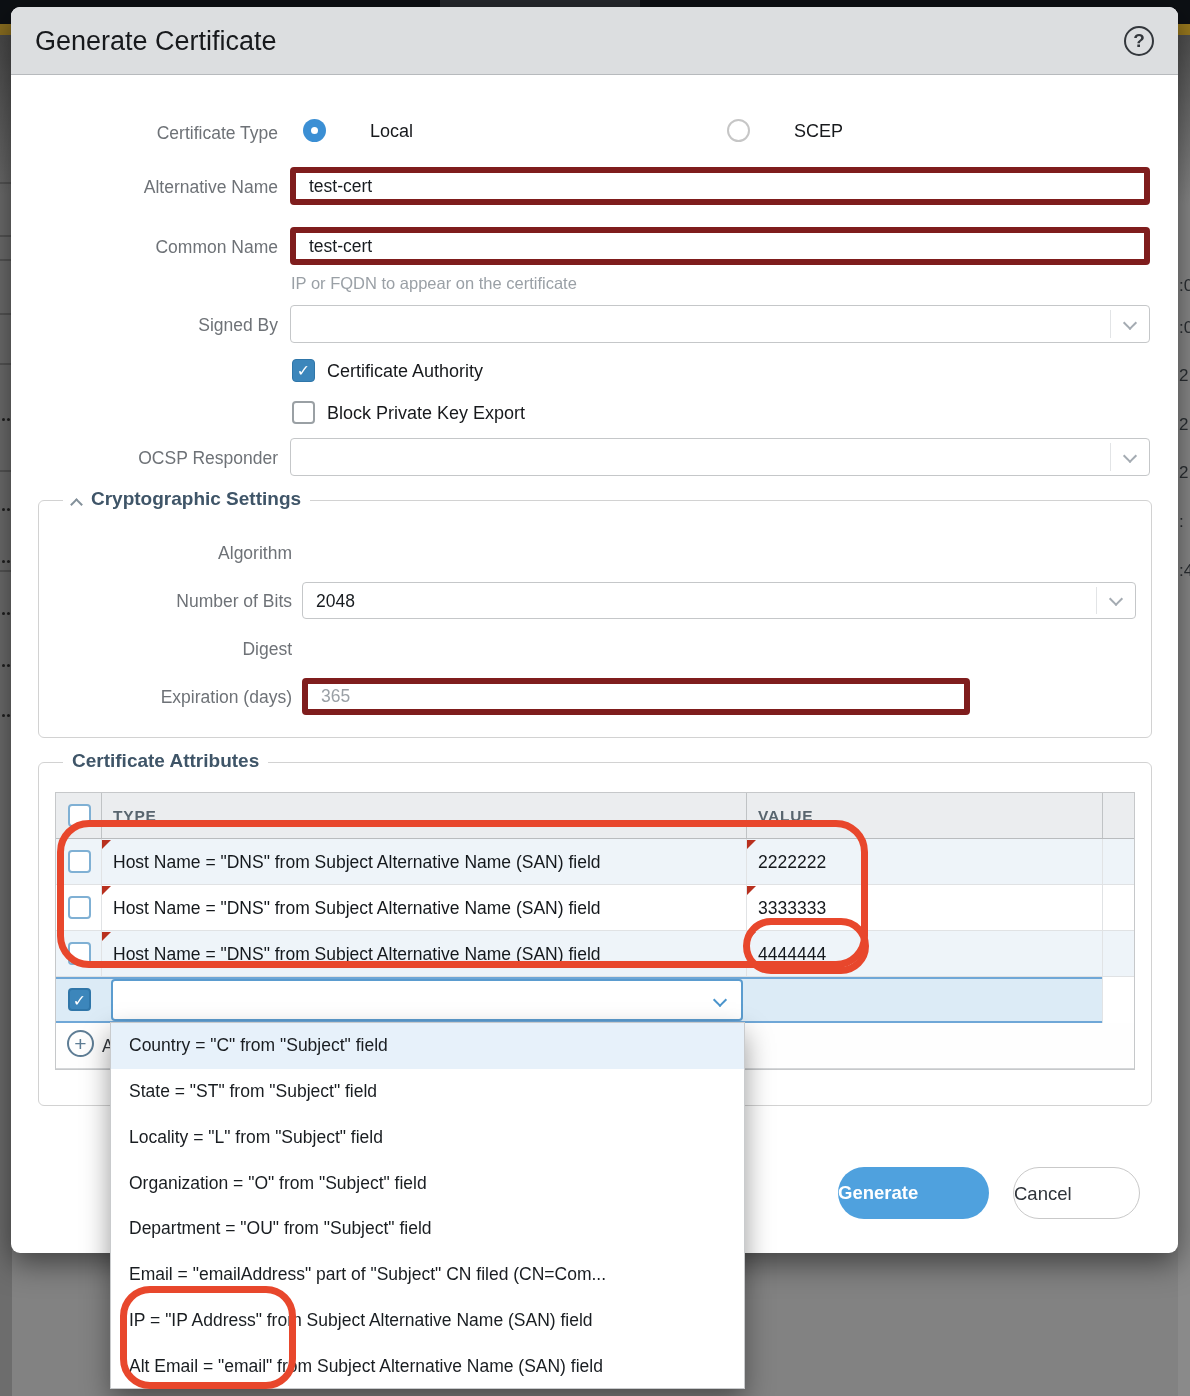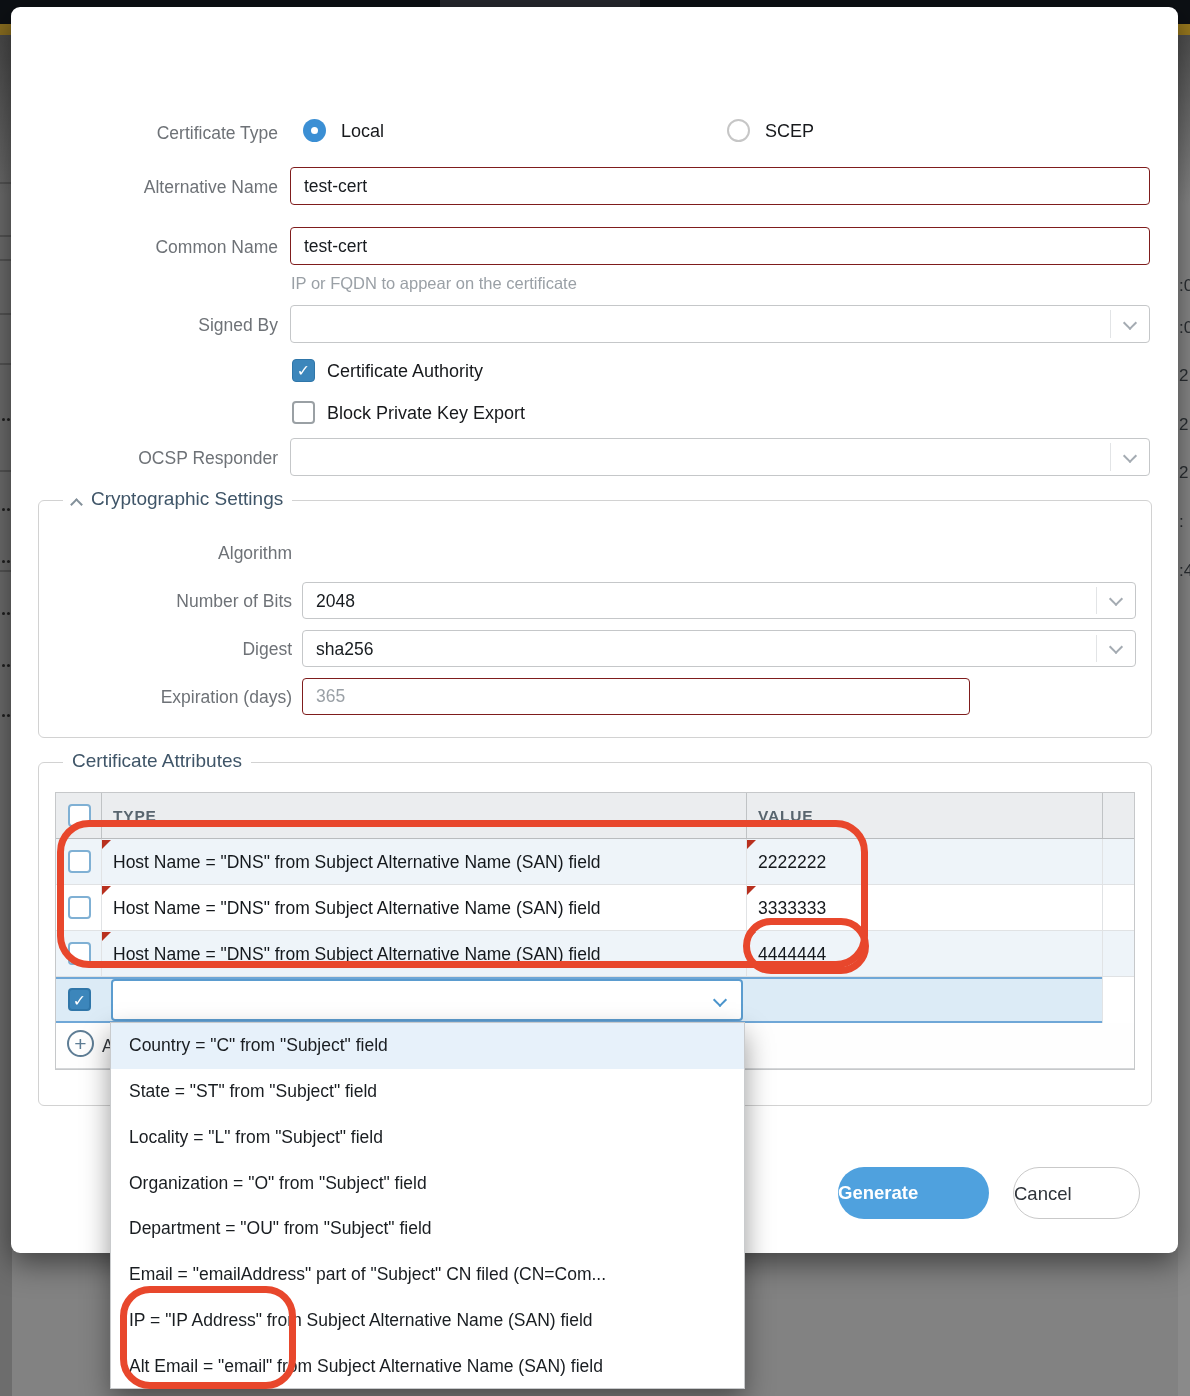--- a/index.html
+++ b/index.html
@@ -27,47 +27,47 @@
            border-radius:9px 9px 0 0; border-bottom:1px solid #b7babd; }
   .mtitle{ position:absolute; left:24px; top:0; line-height:68px; font-size:27px; font-weight:500; color:#17191c; }
   .help  { position:absolute; left:1113px; top:19px; width:30px; height:30px; border:2.5px solid #33373c;
            border-radius:50%; text-align:center; line-height:25px; font-size:19px; font-weight:bold;
            color:#33373c; cursor:pointer; }
 
   .flabel { position:absolute; left:0; width:267px; text-align:right; color:#6e7277; font-size:17.5px; }
   .clabel { position:absolute; left:0; width:281px; text-align:right; color:#6e7277; font-size:17.5px; }
   .hint   { position:absolute; color:#9aa0a6; font-size:16.5px; }
 
-  .tinput { position:absolute; height:38px; border:1px solid #7f1d1d; border-radius:4px; background:#fff;
+  .tinput { position:absolute; height:38px; border:6px solid #7f1d1d; border-radius:4px; background:#fff;
             font-family:"Liberation Sans",sans-serif; font-size:17.5px; color:#181c20; padding:0 13px; outline:none; }
   .tinput::placeholder { color:#9aa0a6; }
 
   .selbox { position:absolute; height:38px; border:1px solid #c5c7c9; border-radius:4px; background:#fff;
             font-size:17.5px; color:#181c20; line-height:36px; padding-left:13px; cursor:pointer; }
   .selbox .vdiv { position:absolute; right:38px; top:4px; bottom:4px; width:1px; background:#e2e4e6; }
   .chev-d { position:absolute; width:10px; height:10px; border-right:2px solid #a4abb2; border-bottom:2px solid #a4abb2;
             transform:rotate(45deg); }
   .chev-u { display:inline-block; width:9px; height:9px; border-right:2.5px solid #83909a; border-bottom:2.5px solid #83909a;
             transform:rotate(-135deg); margin-right:10px; position:relative; top:4px; }
 
   .radio   { position:absolute; width:23px; height:23px; border-radius:50%; cursor:pointer; }
   .radio.on{ background:#3b8fd4; }
   .radio.on::after { content:""; position:absolute; left:8px; top:8px; width:7px; height:7px; border-radius:50%; background:#fff; }
   .radio.off{ background:#fff; border:2px solid #c6c6c6; }
-  .rlabel  { position:absolute; font-size:18px; color:#17191c; }
+  .rlabel  { position:absolute; font-size:18px; color:#17191c;margin-left:29px; }
 
   .ckbox { position:absolute; width:23px; height:23px; border-radius:4px; cursor:pointer; text-align:center;
            line-height:22px; font-size:16px; }
   .ckbox.on  { background:#3c86bb; border:1px solid #2f76a9; color:#fff; }
   .ckbox.off { background:#fff; border:2px solid #9aa0a4; color:transparent; }
   .cklabel { position:absolute; font-size:18px; color:#17191c; }
 
   fieldset.fs { position:absolute; border:1px solid #d2d2d2; border-radius:6px; background:#fff; }
   .legend { position:absolute; top:-13px; left:24px; background:#fff; padding:0 9px; font-size:19px;
-            font-weight:normal; color:#3f5568; white-space:nowrap; }
+            font-weight:bold; color:#3f5568; white-space:nowrap; }
 
   
   .table { position:absolute; border:1px solid #c6c8ca; background:#fff; }
   .trow  { position:relative; width:100%; height:46px; }
   .thead { background:#ebedef; border-bottom:1px solid #b9bcbe; }
   .thead .htxt { position:absolute; top:14px; font-size:15.5px; font-weight:bold; letter-spacing:0.8px; color:#58656e; }
   .cdiv  { position:absolute; top:0; width:1px; height:100%; background:#e1e3e5; }
   .thead .cdiv { background:#c0c3c5; }
   .rowline { border-bottom:1px solid #e0e2e4; }
   .bg-alt { background:#eef4f9; }
@@ -133,20 +133,24 @@
   <div class="bg-strip-r"></div>
   <span class="frag" style="top:276px">:0</span>
   <span class="frag" style="top:318px">:0</span>
   <span class="frag" style="top:366px">2</span>
   <span class="frag" style="top:415px">2</span>
   <span class="frag" style="top:463px">2</span>
   <span class="frag" style="top:512px">:</span>
   <span class="frag" style="top:561px">:4</span>
 
   <div class="modal">
+    <div class="mhead">
+      <div class="mtitle">Generate Certificate</div>
+      <div class="help"><span>?</span></div>
+    </div>
 
     <div class="flabel" style="top:116px">Certificate Type</div>
     <div class="radio on" style="left:292px; top:112px"></div>
     <div class="rlabel" style="left:330px; top:114px">Local</div>
     <div class="radio off" style="left:716px; top:112px"></div>
     <div class="rlabel" style="left:754px; top:114px">SCEP</div>
 
     <div class="flabel" style="top:170px">Alternative Name</div>
     <input class="tinput" style="left: 279px; top: 160px; width: 860px;" value="test-cert">
 
@@ -175,25 +179,20 @@
       <div class="legend"><span class="chev-u"></span><span>Cryptographic Settings</span></div>
     </fieldset>
     <div class="clabel" style="top:536px">Algorithm</div>
     <div class="clabel" style="top:584px">Number of Bits</div>
     <div class="selbox" style="left:291px; top:575px; width:834px; height:37px">
       <span>2048</span>
       <div class="vdiv"></div>
       <div class="chev-d" style="right:14px; top:11px"></div>
     </div>
     <div class="clabel" style="top:632px">Digest</div>
-    <div class="selbox" style="left:291px; top:623px; width:834px; height:37px">
-      <span>sha256</span>
-      <div class="vdiv"></div>
-      <div class="chev-d" style="right:14px; top:11px"></div>
-    </div>
     <div class="clabel" style="top:680px">Expiration (days)</div>
     <input class="tinput" style="left: 291px; top: 671px; width: 668px; height: 37px;" placeholder="365">
 
     <fieldset class="fs" style="left:27px; top:755px; width:1114px; height:344px">
       <div class="legend"><span>Certificate Attributes</span></div>
     </fieldset>
 
     <div class="table" style="left:44px; top:785px; width:1080px; height:278px">
 
       <div class="trow thead">

